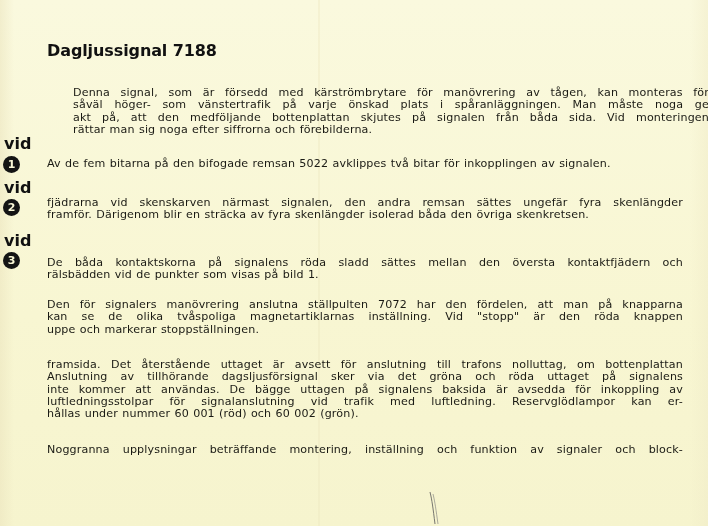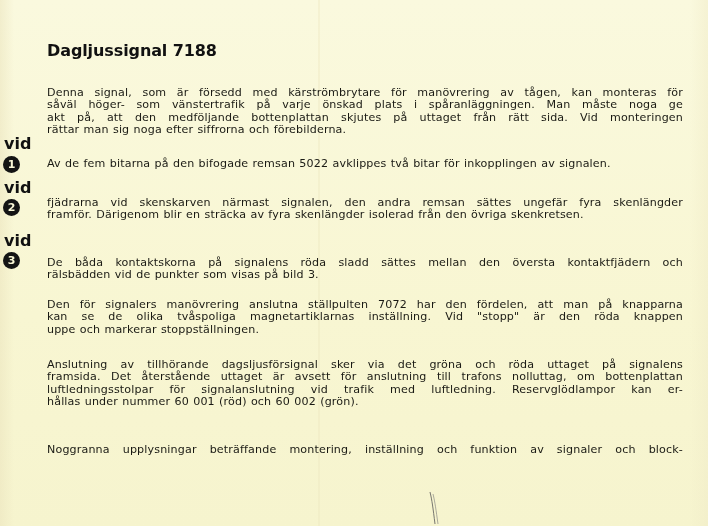--- a/index.html
+++ b/index.html
@@ -88,57 +88,58 @@
     }
   </style>
 </head>
 <body>
 
 <div class="paper"></div>
 <div class="fold"></div>
 
 <div class="title">Dagljussignal 7188</div>
 
-<div class="para" style="top:87px;">
+<div class="para" style="top:87px;margin-left:26px;">
   <span class="ln">Denna signal, som är försedd med kärströmbrytare för manövrering av tågen, kan monteras för</span>
   <span class="ln">såväl höger- som vänstertrafik på varje önskad plats i spåranläggningen. Man måste noga ge</span>
-  <span class="ln">akt på, att den medföljande bottenplattan skjutes på uttaget från rätt sida. Vid monteringen</span>
+  <span class="ln">akt på, att den medföljande bottenplattan skjutes på signalen från båda sida. Vid monteringen</span>
   <span class="ln last">rättar man sig noga efter siffrorna och förebilderna.</span>
 </div>
 
 <div class="vid" style="top:134px;">vid</div>
 <div class="vid" style="top:178px;">vid</div>
 <div class="vid" style="top:231px;">vid</div>
 
 <div class="num" style="top:156px;">1</div>
 <div class="para" style="top:158px;">
   <span class="ln last">Av de fem bitarna på den bifogade remsan 5022 avklippes två bitar för inkopplingen av signalen.</span>
 </div>
 
 <div class="num" style="top:199px;">2</div>
 <div class="para" style="top:197px;">
   <span class="ln">fjädrarna vid skenskarven närmast signalen, den andra remsan sättes ungefär fyra skenlängder</span>
-  <span class="ln last">framför. Därigenom blir en sträcka av fyra skenlängder isolerad från den övriga skenkretsen.</span>
+  <span class="ln last">framför. Därigenom blir en sträcka av fyra skenlängder isolerad båda den övriga skenkretsen.</span>
 </div>
 
 <div class="num" style="top:252px;">3</div>
 <div class="para" style="top:257px;">
   <span class="ln">De båda kontaktskorna på signalens röda sladd sättes mellan den översta kontaktfjädern och</span>
-  <span class="ln last">rälsbädden vid de punkter som visas på bild 3.</span>
+  <span class="ln last">rälsbädden vid de punkter som visas på bild 1.</span>
 </div>
 
 <div class="para" style="top:299px;">
   <span class="ln">Den för signalers manövrering anslutna ställpulten 7072 har den fördelen, att man på knapparna</span>
   <span class="ln">kan se de olika tvåspoliga magnetartiklarnas inställning. Vid "stopp" är den röda knappen</span>
   <span class="ln last">uppe och markerar stoppställningen.</span>
 </div>
 
 <div class="para" style="top:359px;">
+  <span class="ln">framsida. Det återstående uttaget är avsett för anslutning till trafons nolluttag, om bottenplattan</span>
   <span class="ln">Anslutning av tillhörande dagsljusförsignal sker via det gröna och röda uttaget på signalens</span>
-  <span class="ln">framsida. Det återstående uttaget är avsett för anslutning till trafons nolluttag, om bottenplattan</span>
+  <span class="ln">inte kommer att användas. De bägge uttagen på signalens baksida är avsedda för inkoppling av</span>
   <span class="ln">luftledningsstolpar för signalanslutning vid trafik med luftledning. Reservglödlampor kan er-</span>
   <span class="ln last">hållas under nummer 60 001 (röd) och 60 002 (grön).</span>
 </div>
 
 <div class="para" style="top:444px;">
   <span class="ln">Noggranna upplysningar beträffande montering, inställning och funktion av signaler och block-</span>
 </div>
 
 <svg class="crease" viewBox="0 0 12 36">
   <path d="M2 2 C4 10, 5 18, 7 34" stroke="#555" stroke-width="0.8" fill="none"></path>

